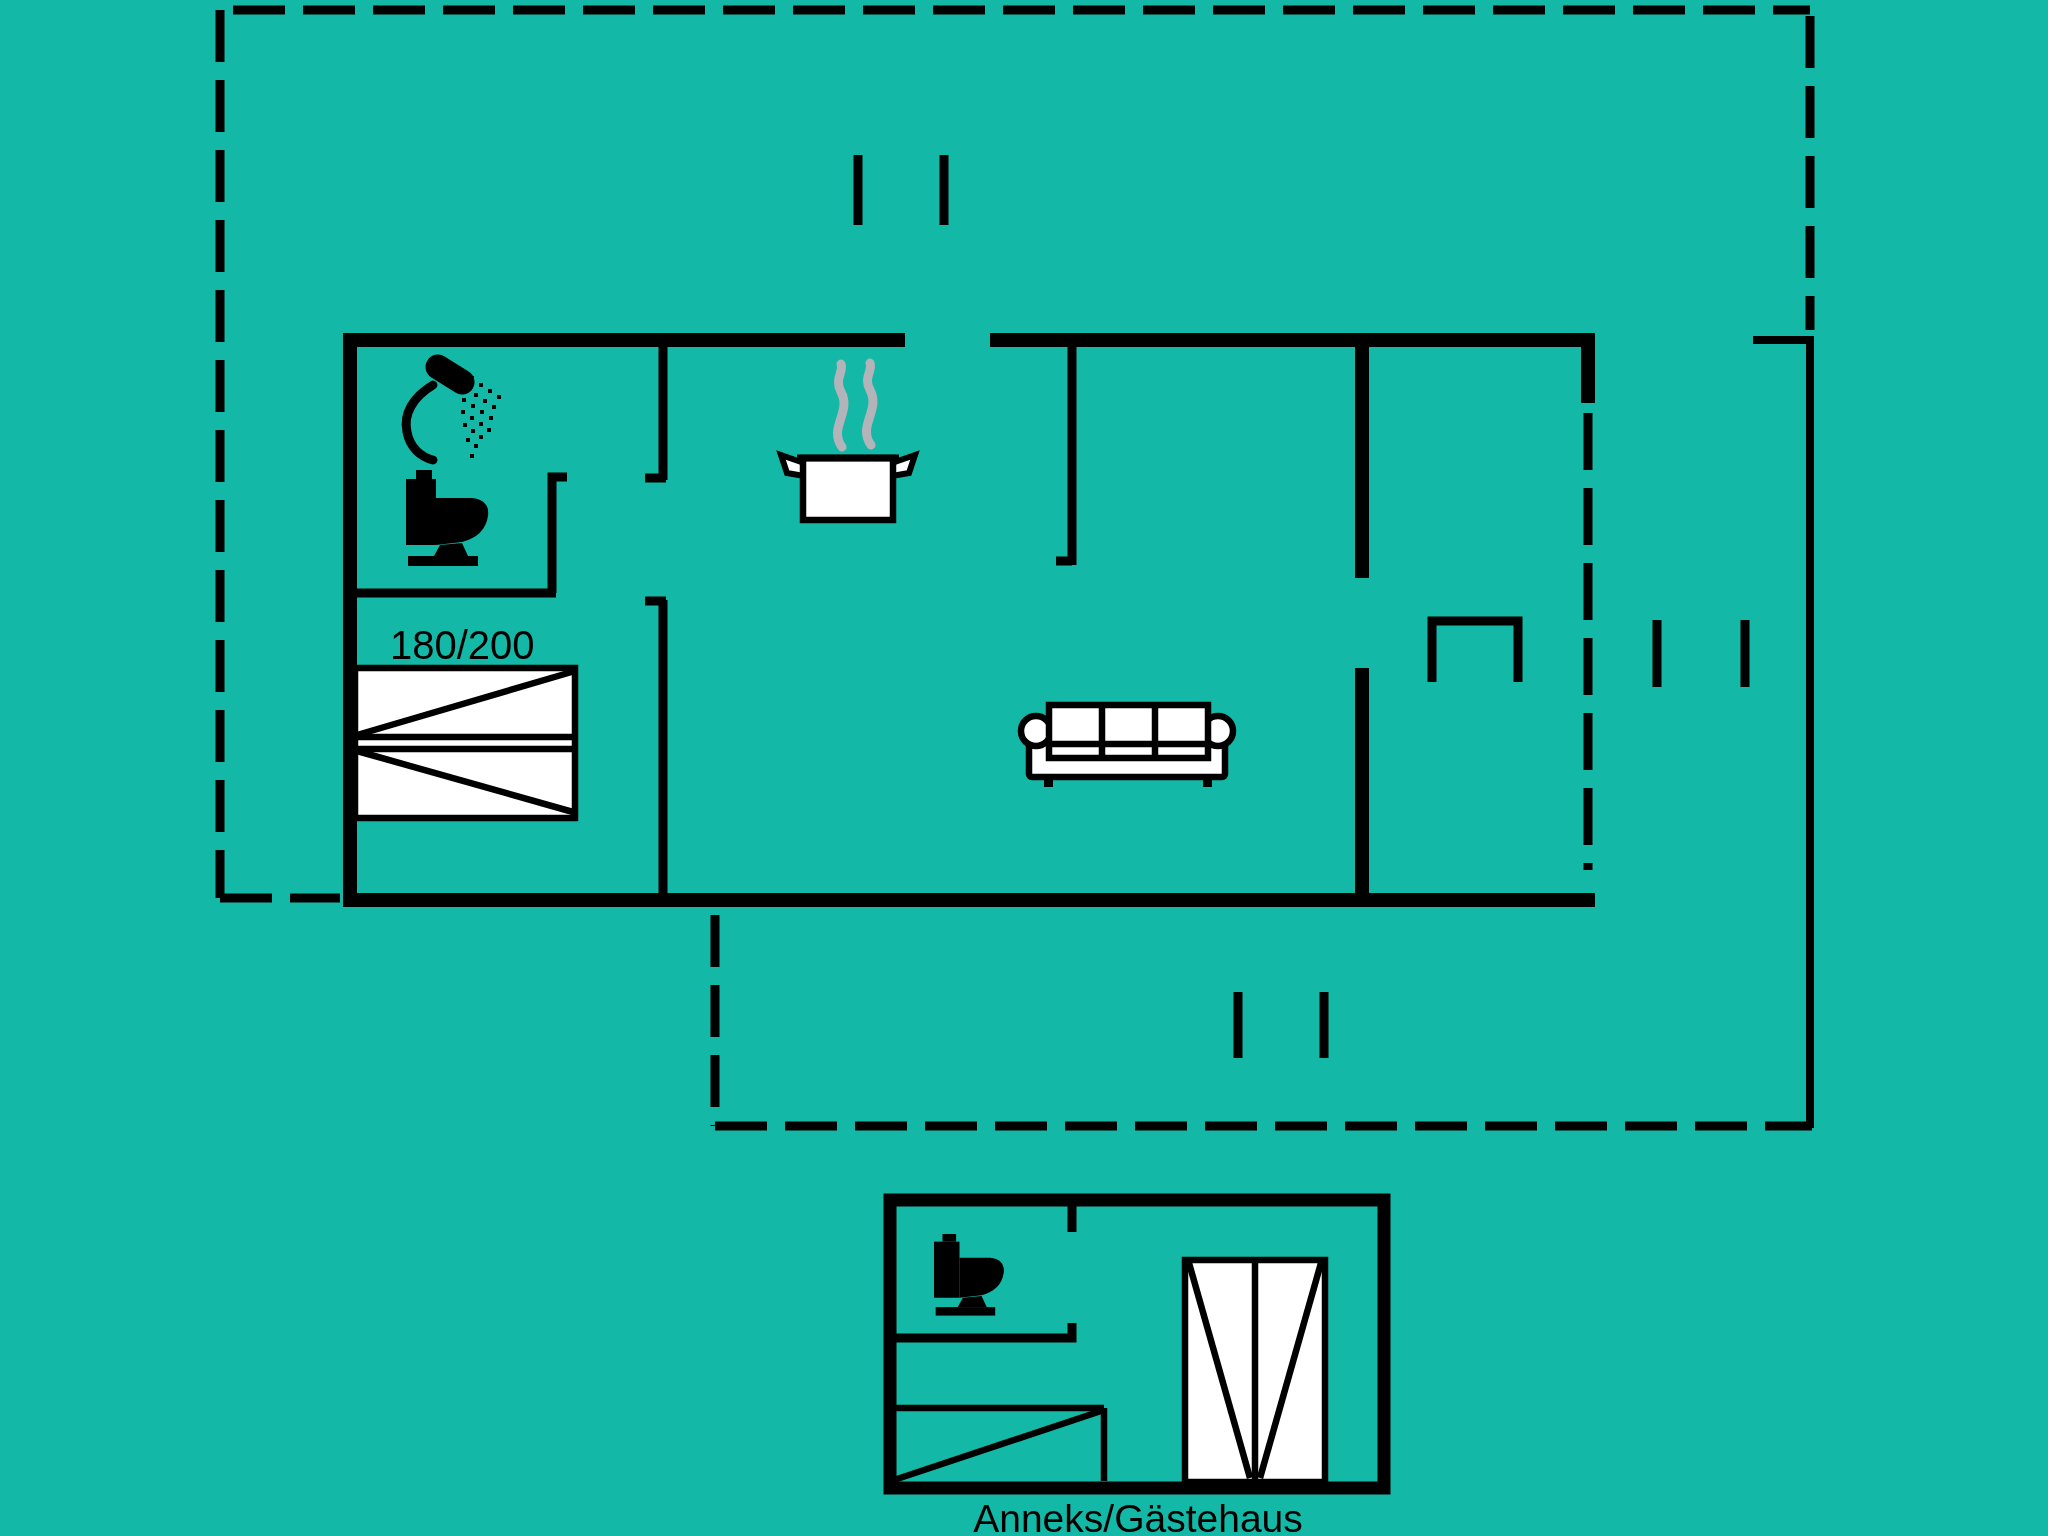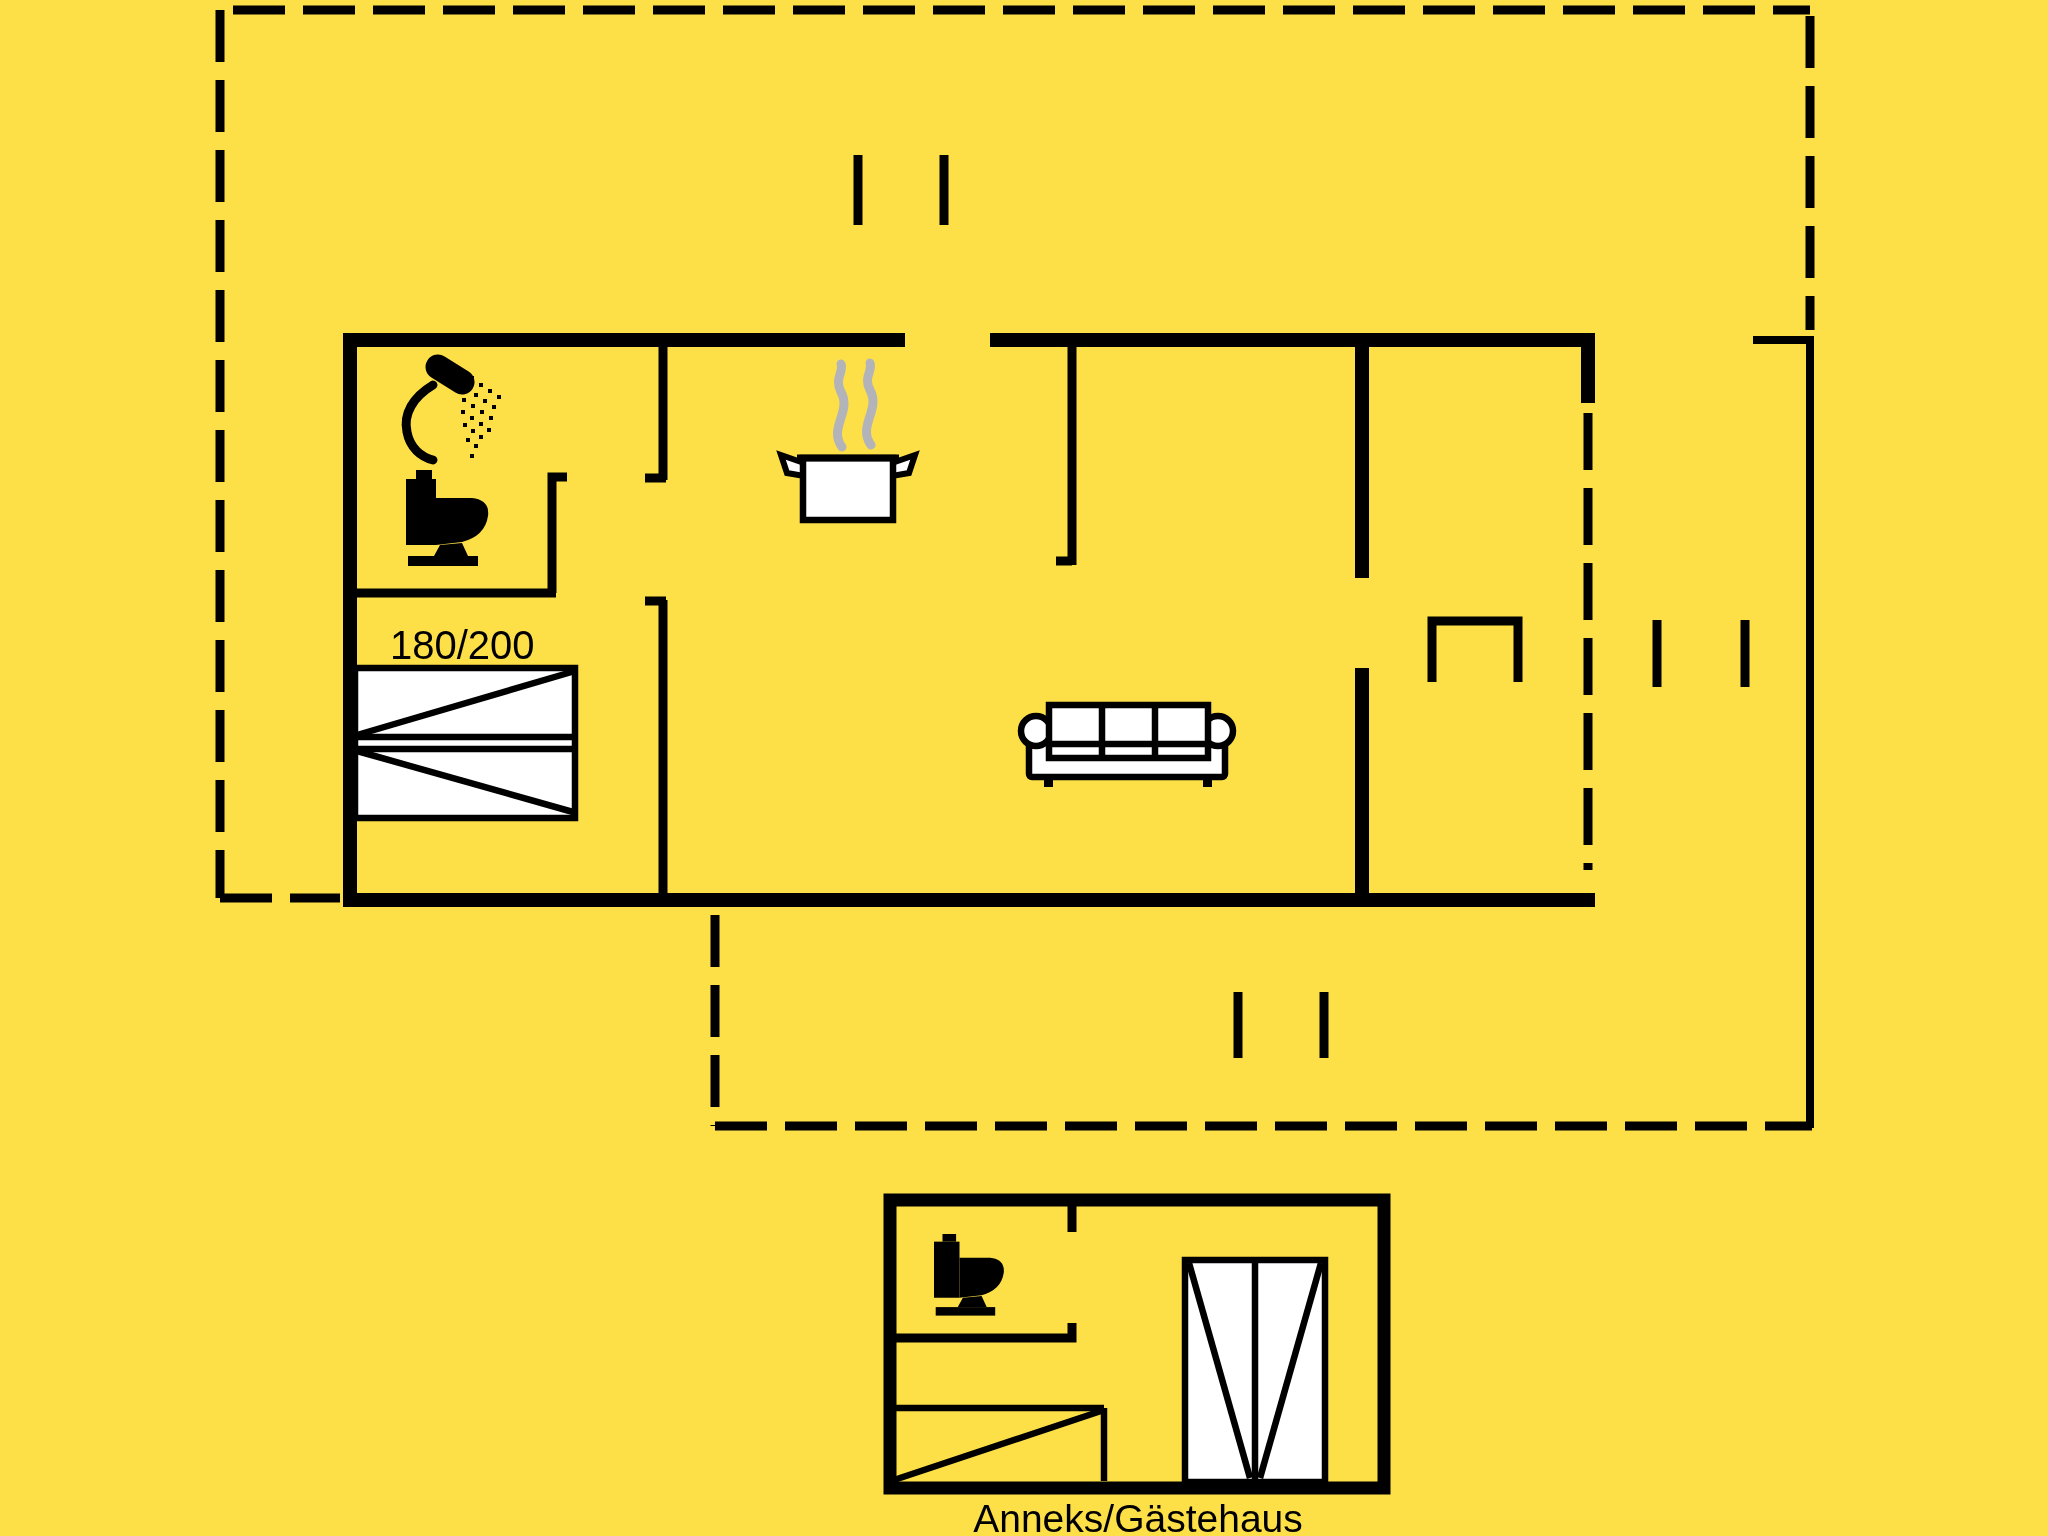--- a/index.html
+++ b/index.html
@@ -1,20 +1,20 @@
 <!DOCTYPE html>
 <html><head>
 <meta charset="utf-8">
 <style>
   html, body { margin: 0; padding: 0; background: #ffffff; }
   .canvas {
     position: relative;
     width: 2048px;
     height: 1536px;
-    background: #fde047;
+    background: #14b8a6;
     overflow: hidden;
     font-family: "Liberation Sans", sans-serif;
   }
   svg { display: block; }
   .plan-label {
     font-family: "Liberation Sans", sans-serif;
     fill: #000000;
   }
 </style>
 </head>

